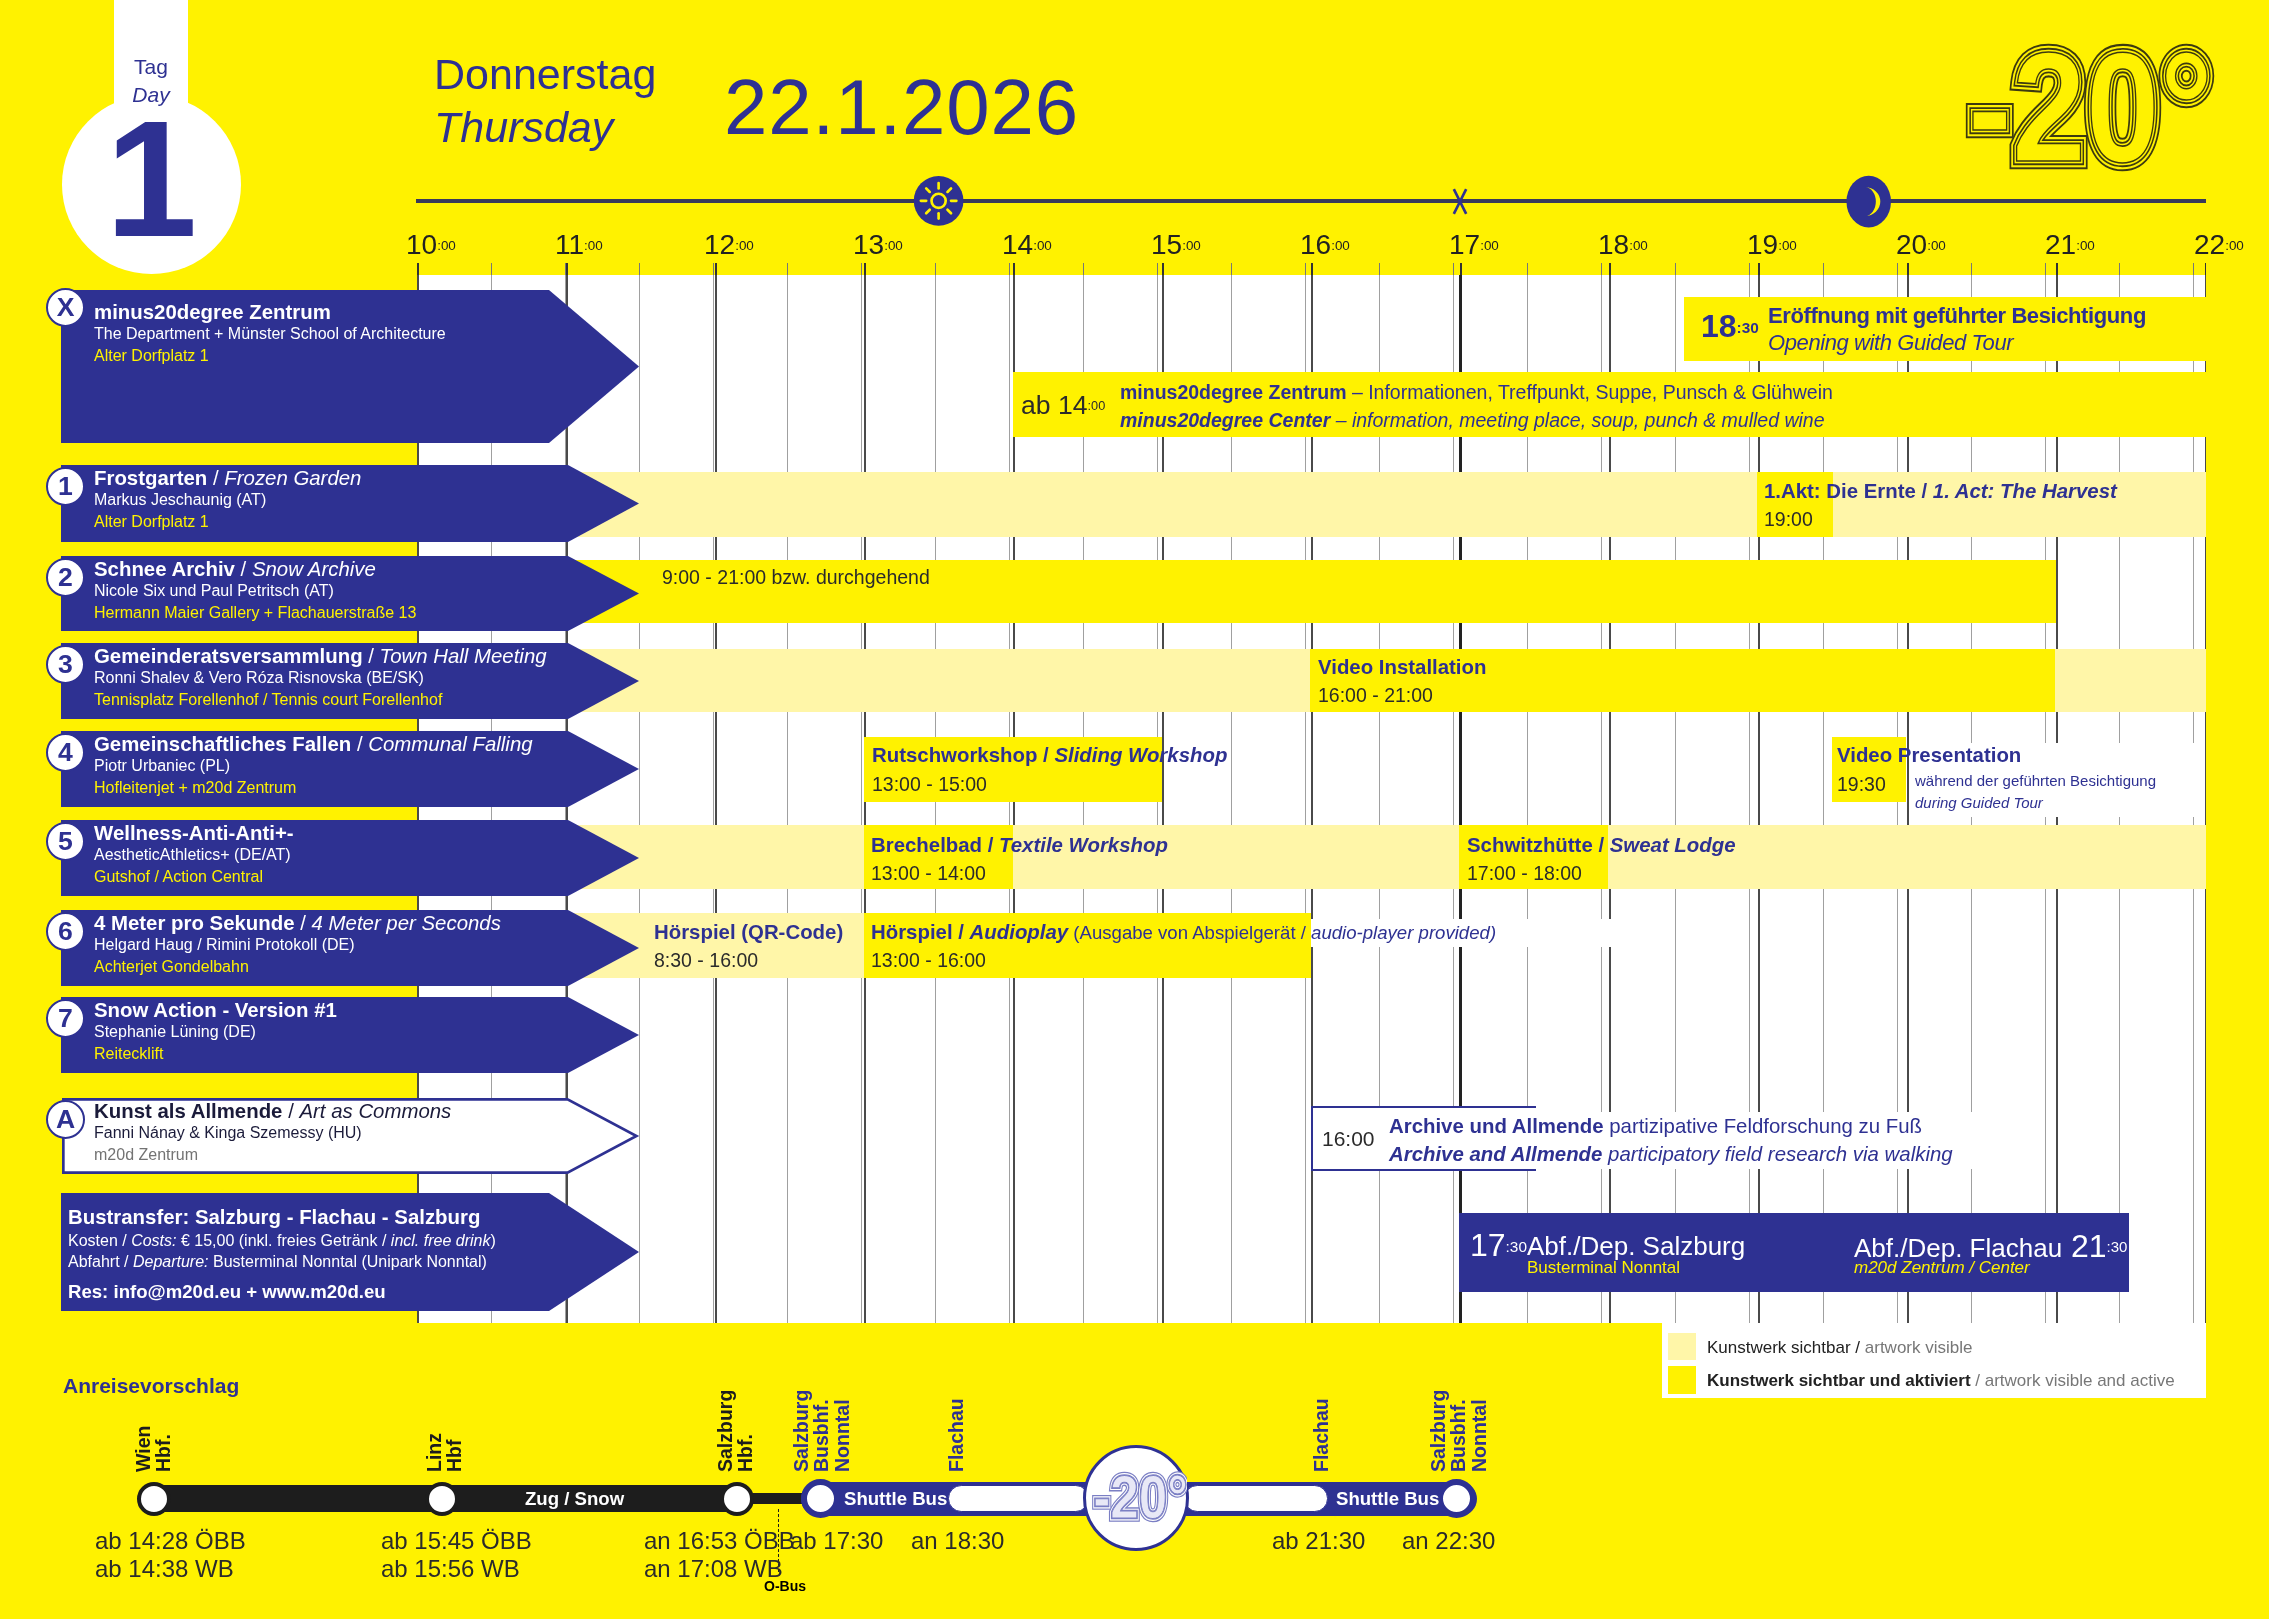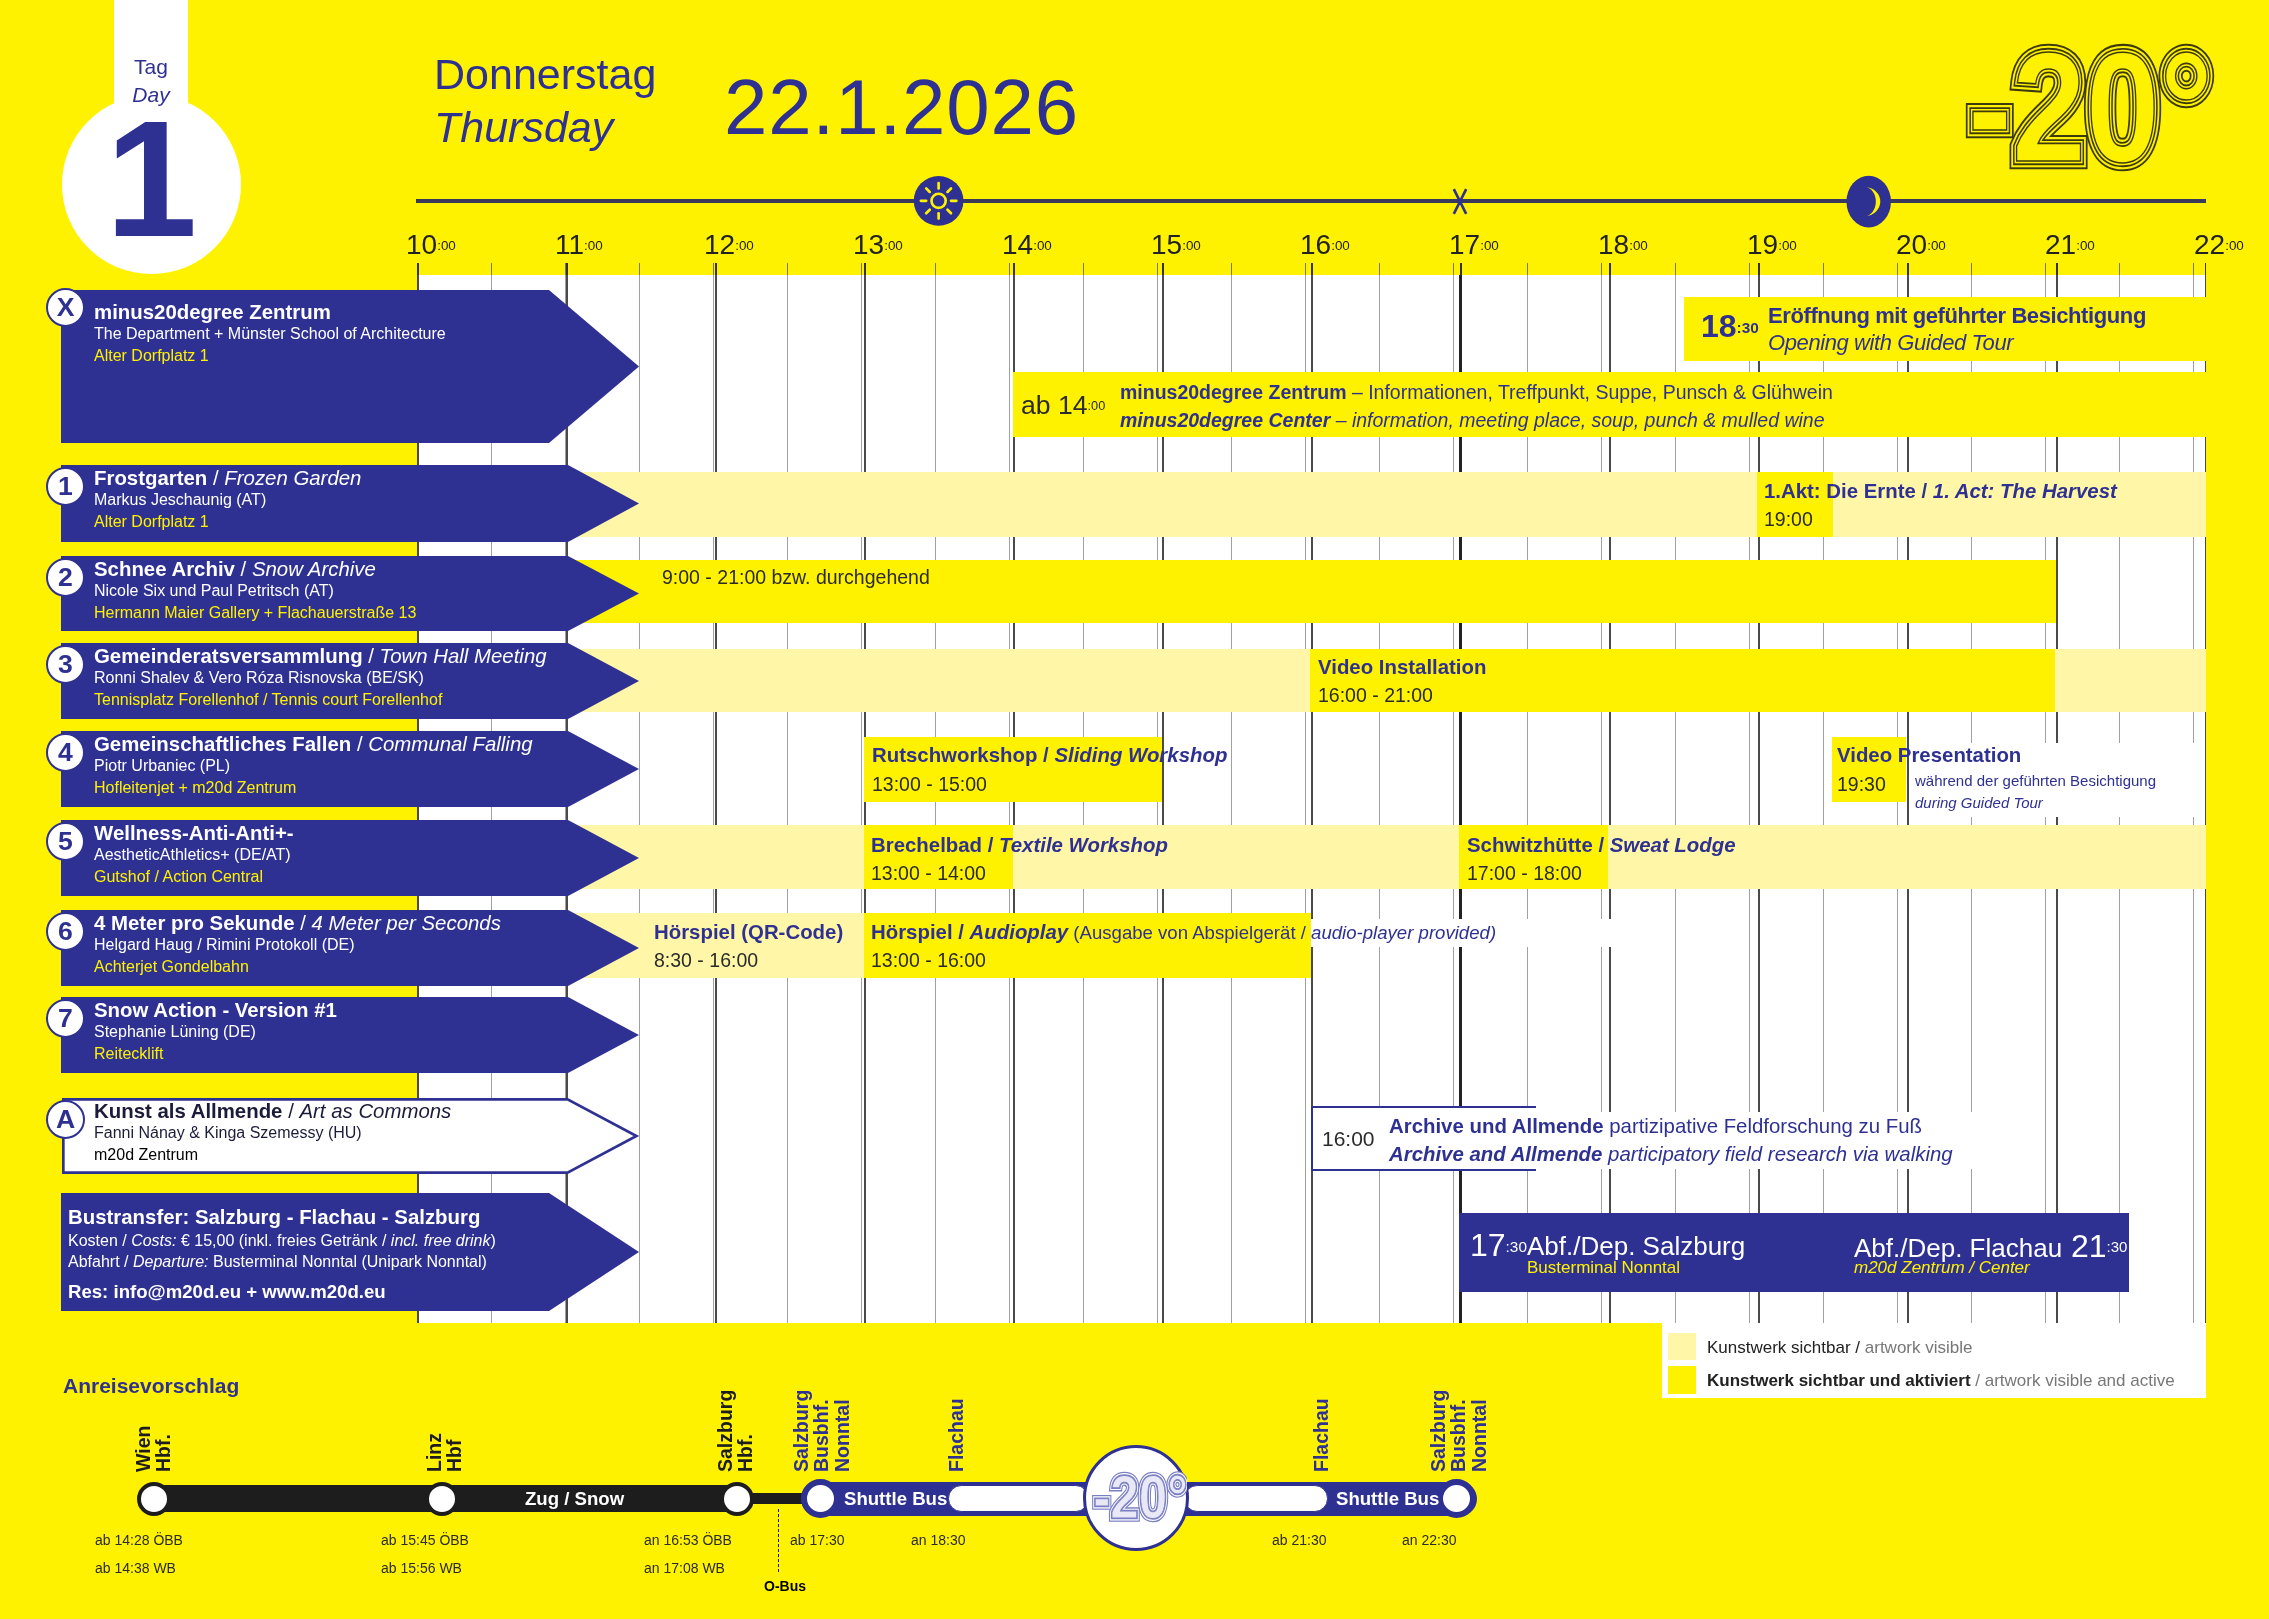--- a/index.html
+++ b/index.html
@@ -41,32 +41,32 @@
 .row{position:absolute;left:61px;width:578px}
 .shape{position:absolute;left:0;top:0;width:100%;height:100%;background:#2E3192}
 .shape.d80{clip-path:polygon(0 0,calc(100% - 71px) 0,100% 50%,calc(100% - 71px) 100%,0 100%)}
 .shape.d100{clip-path:polygon(0 0,calc(100% - 90px) 0,100% 50%,calc(100% - 90px) 100%,0 100%)}
 .badge{position:absolute;left:-15px;top:1.8px;width:39px;height:39px;border-radius:50%;background:#fff;border:2.7px solid #2E3192;color:#2E3192;font-weight:bold;font-size:26.6px;line-height:34px;text-align:center}
 .rtext{position:absolute;left:33px;top:1.8px;white-space:nowrap;color:#fff}
 .rtext .t{font-size:20.4px;line-height:22px;font-weight:bold}
 .rtext .s{font-size:16px;line-height:22px}
 .rtext .l{font-size:16px;line-height:22px;color:#FFF200}
 .row.outline .rtext{color:#1b1b3a}
-.row.outline .rtext .l{color:#000000}
+.row.outline .rtext .l{color:#737373}
 
 
 .legend{left:1662px;top:1323px;width:544px;height:75px;background:#fff}
 .swatch{position:absolute;left:6.2px;width:28px;height:27.5px}
 .legend-text{position:absolute;left:45px;font-size:17px;line-height:21px;color:#222;white-space:nowrap}
 .legend-text .en{color:#777}
 
 
 .vlabel{position:absolute;top:1370px;height:102px;writing-mode:vertical-rl;transform:rotate(180deg);font-weight:bold;font-size:19.5px;line-height:20.4px;white-space:nowrap}
 .vlabel span{display:block}
-.ttime{position:absolute;top:1527px;font-size:14px;line-height:27.5px;color:#2b2b2b;white-space:nowrap}
+.ttime{position:absolute;top:1527px;font-size:24px;line-height:27.5px;color:#2b2b2b;white-space:nowrap}
 .ttime span{display:block}
 .station{position:absolute;top:1482px;width:34px;height:34px;border-radius:50%;background:#fff;border:4.4px solid #1d1d1d}
 .bstation{position:absolute;top:1479px;width:39px;height:39px;border-radius:50%;background:#fff;border:6.2px solid #2E3192}
 .pill{position:absolute;top:1485px;height:26.6px;border-radius:13.3px;background:#fff;border:1.8px solid #2E3192}
 .seglabel{position:absolute;top:1488px;font-size:18.6px;line-height:21px;font-weight:bold;color:#fff;white-space:nowrap}
 </style>
 </head>
 <body>
 
 <div class="abs day-tab"></div>

